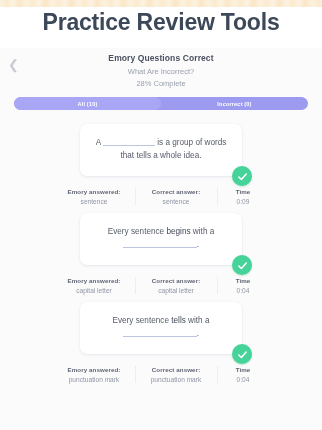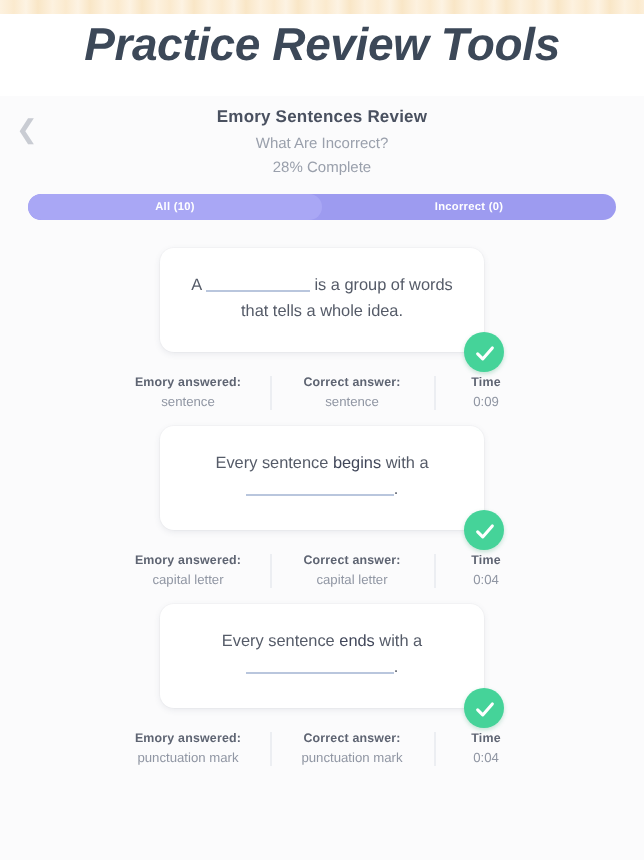--- a/index.html
+++ b/index.html
@@ -12,21 +12,21 @@
   #app { position:relative; width:322px; height:430px; overflow:hidden; background:#fbfbfc; }
 
   
   .header {
     position:relative;
     height:44px;
     background:
       repeating-linear-gradient(90deg,
         #fdf2e0 0px, #fbeace 7px, #fdf3e3 13px, #f9e6c6 19px, #fdf1de 26px),
       #fbeacd;
-    display:flex; align-items:center; justify-content:center;font-style:italic;
+    display:flex; align-items:center; justify-content:center;
   }
   .header-band {
     position:absolute; left:0; right:0; top:7px; height:41px;
     background:#ffffff;
     display:flex; align-items:center; justify-content:center;
   }
   .header-title {
     position:relative; z-index:2;
     font-size:23px; font-weight:bold;
     color:#3c4858;
@@ -122,21 +122,21 @@
 
 <div id="app">
 
   <div class="header">
     <div class="header-band"></div>
     <div class="header-title">Practice Review Tools</div>
   </div>
 
   <div class="subhead">
     <div class="back-chevron">❮</div>
-    <div class="quiz-title">Emory Sentences Review</div>
+    <div class="quiz-title">Emory Questions Correct</div>
     <div class="quiz-sub">What Are Incorrect?</div>
     <div class="quiz-progress">28% Complete</div>
   </div>
 
   <div class="tabs">
     <div class="tab active">All (10)</div>
     <div class="tab">Incorrect (0)</div>
   </div>
 
   <div class="list" id="question-list">
@@ -183,21 +183,21 @@
             <div class="avalue">capital letter</div>
           </div>
           <div class="acol time">
             <div class="alabel">Time</div>
             <div class="avalue">0:04</div>
           </div>
         </div>
       </div>
       <div class="qblock">
         <div class="card">
-          <div class="qtext">Every sentence <b>ends</b> with a <br><span class="blank wide"></span>.</div>
+          <div class="qtext">Every sentence <b>tells</b> with a <br><span class="blank wide"></span>.</div>
           <div class="check-badge">
             <svg width="11" height="11" viewBox="0 0 24 24" fill="none" stroke="#ffffff" stroke-width="3.4" stroke-linecap="round" stroke-linejoin="round">
               <polyline points="4,13 9.5,18.5 20,6.5"></polyline>
             </svg>
           </div>
         </div>
         <div class="answer-row">
           <div class="acol">
             <div class="alabel">Emory answered:</div>
             <div class="avalue">punctuation mark</div>

